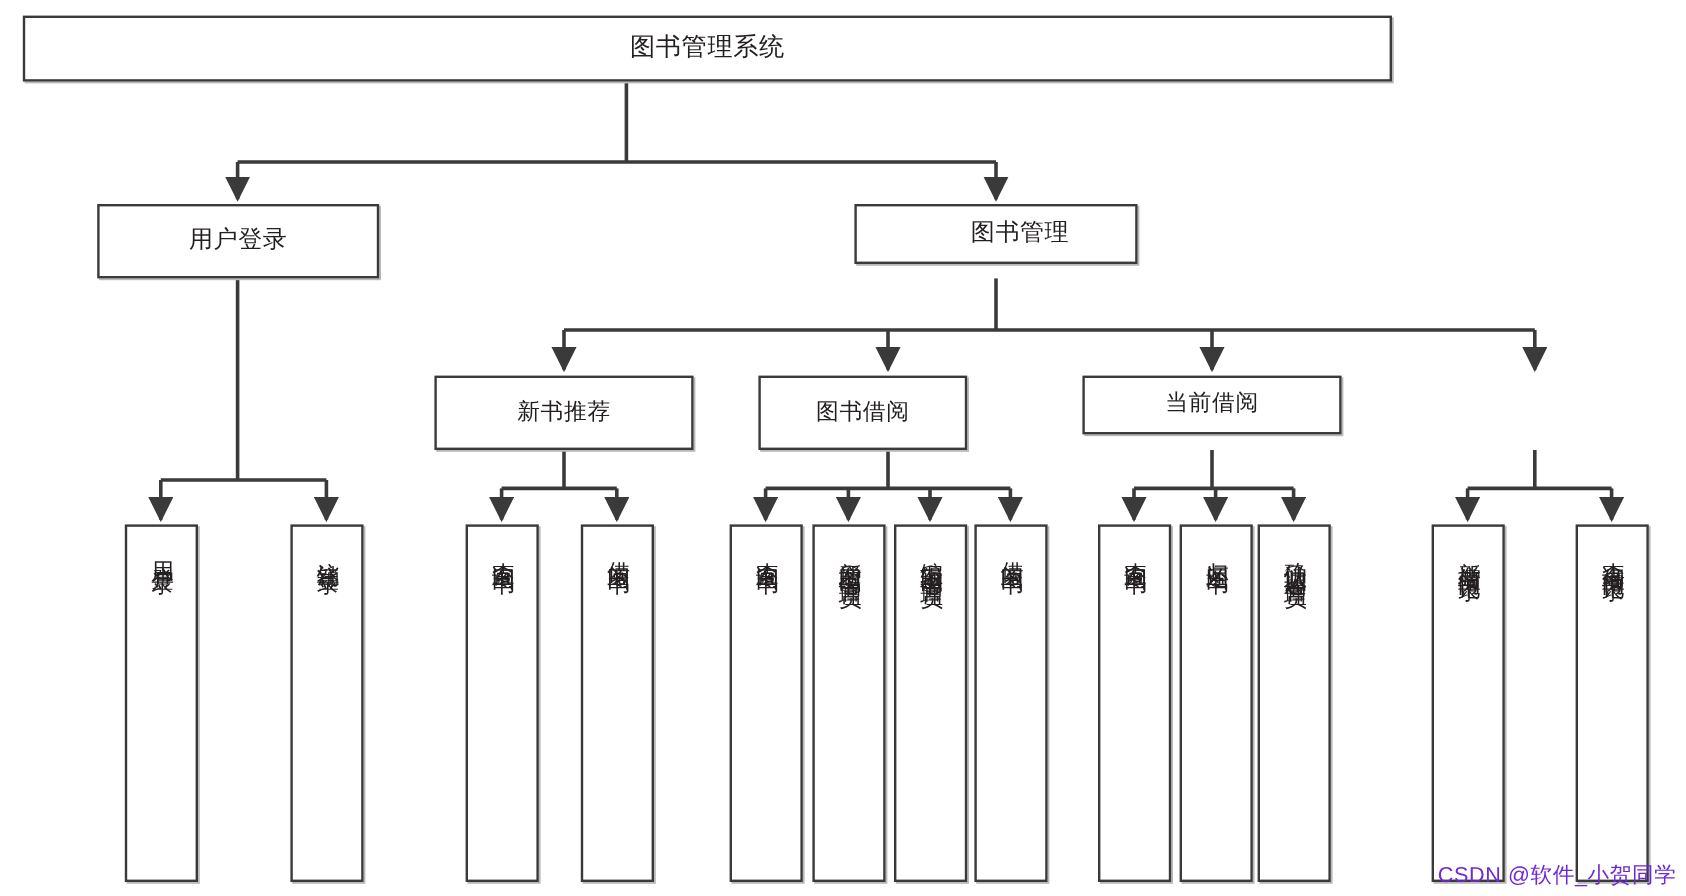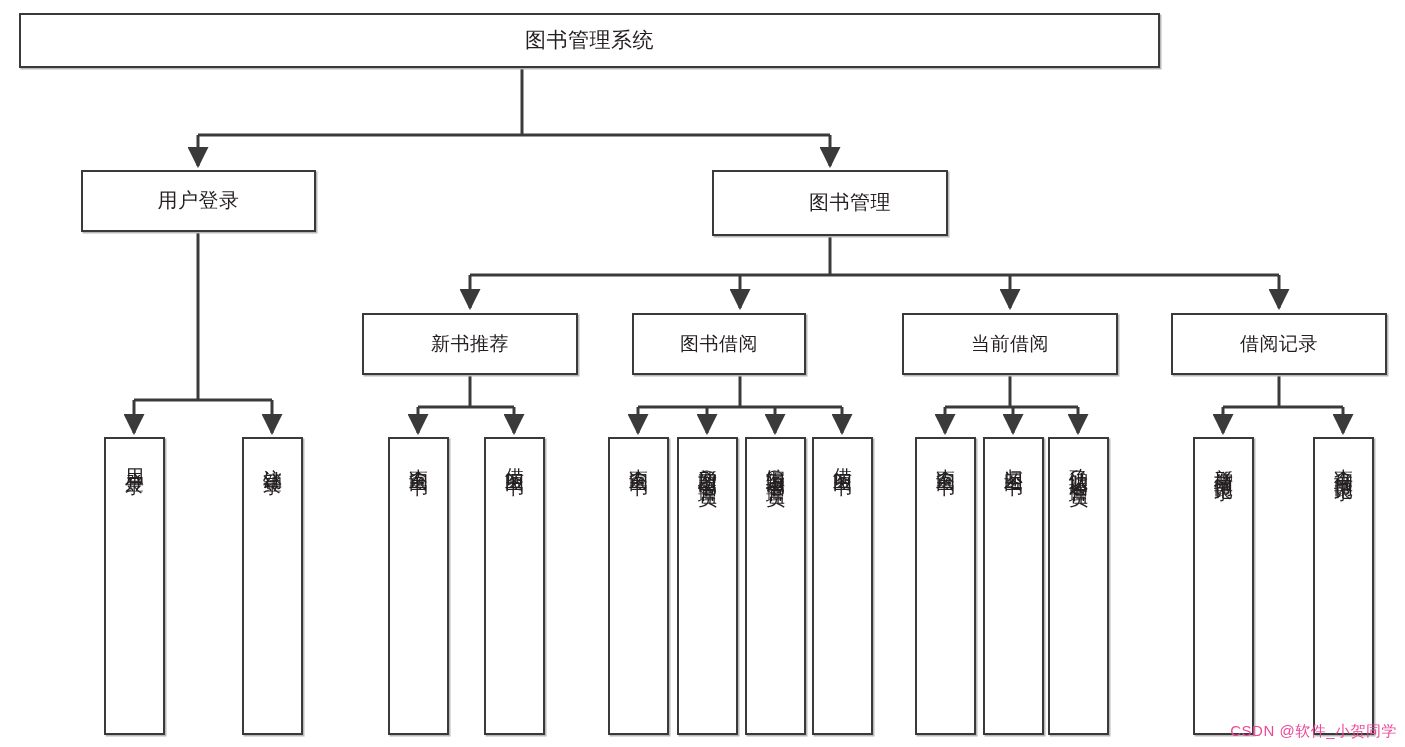--- a/index.html
+++ b/index.html
@@ -59,22 +59,22 @@
     text-orientation: upright;
     font-size: 19px;
     line-height: 1.05;
     letter-spacing: 3px;
     white-space: nowrap;
   }
   #watermark {
     position: absolute;
     right: 8px;
     bottom: 6px;
-    font-size: 15px;
-    color: #ec4899;
+    font-size: 18px;
+    color: #6d28d9;
     letter-spacing: 0.5px;
     white-space: nowrap;
   }
 </style>
 </head>
 <body>
 
 <div id="diagram-canvas">
 
   <svg id="edge-layer" viewBox="0 0 1405 747" width="1405" height="747" xmlns="http://www.w3.org/2000/svg">
@@ -127,35 +127,32 @@
     </g>
   </svg>
 
   <div class="node level-root" style="left:19px; top:13px; width:1141px; height:55px;">
     <span class="label">图书管理系统</span>
   </div>
 
   <div class="node level-1" style="left:81px; top:170px; width:235px; height:62px;">
     <span class="label">用户登录</span>
   </div>
-  <div class="node level-1" style="left:712px; top:170px; width:236px; height:66px;padding-left:40px;">
+  <div class="node level-1" style="left:712px; top:170px; width:236px; height:50px;padding-left:40px;">
     <span class="label">图书管理</span>
   </div>
 
   <div class="node level-2" style="left:362px; top:313px; width:216px; height:62px;text-align:right;">
     <span class="label">新书推荐</span>
   </div>
   <div class="node level-2" style="left:632px; top:313px; width:174px; height:62px;">
     <span class="label">图书借阅</span>
   </div>
-  <div class="node level-2" style="left:902px; top:313px; width:216px; height:62px;align-items:center;">
+  <div class="node level-2" style="left:902px; top:313px; width:216px; height:49px;align-items:center;">
     <span class="label">当前借阅</span>
-  </div>
-  <div class="node level-2" style="left:1171px; top:313px; width:216px; height:62px;">
-    <span class="label">借阅记录</span>
   </div>
 
   <div class="node leaf" style="left:104px; top:437px; width:61px; height:298px;">
     <span class="label">用户登录</span>
   </div>
   <div class="node leaf" style="left:242px; top:437px; width:61px; height:298px;">
     <span class="label">注销登录</span>
   </div>
 
   <div class="node leaf" style="left:388px; top:437px; width:61px; height:298px;">

